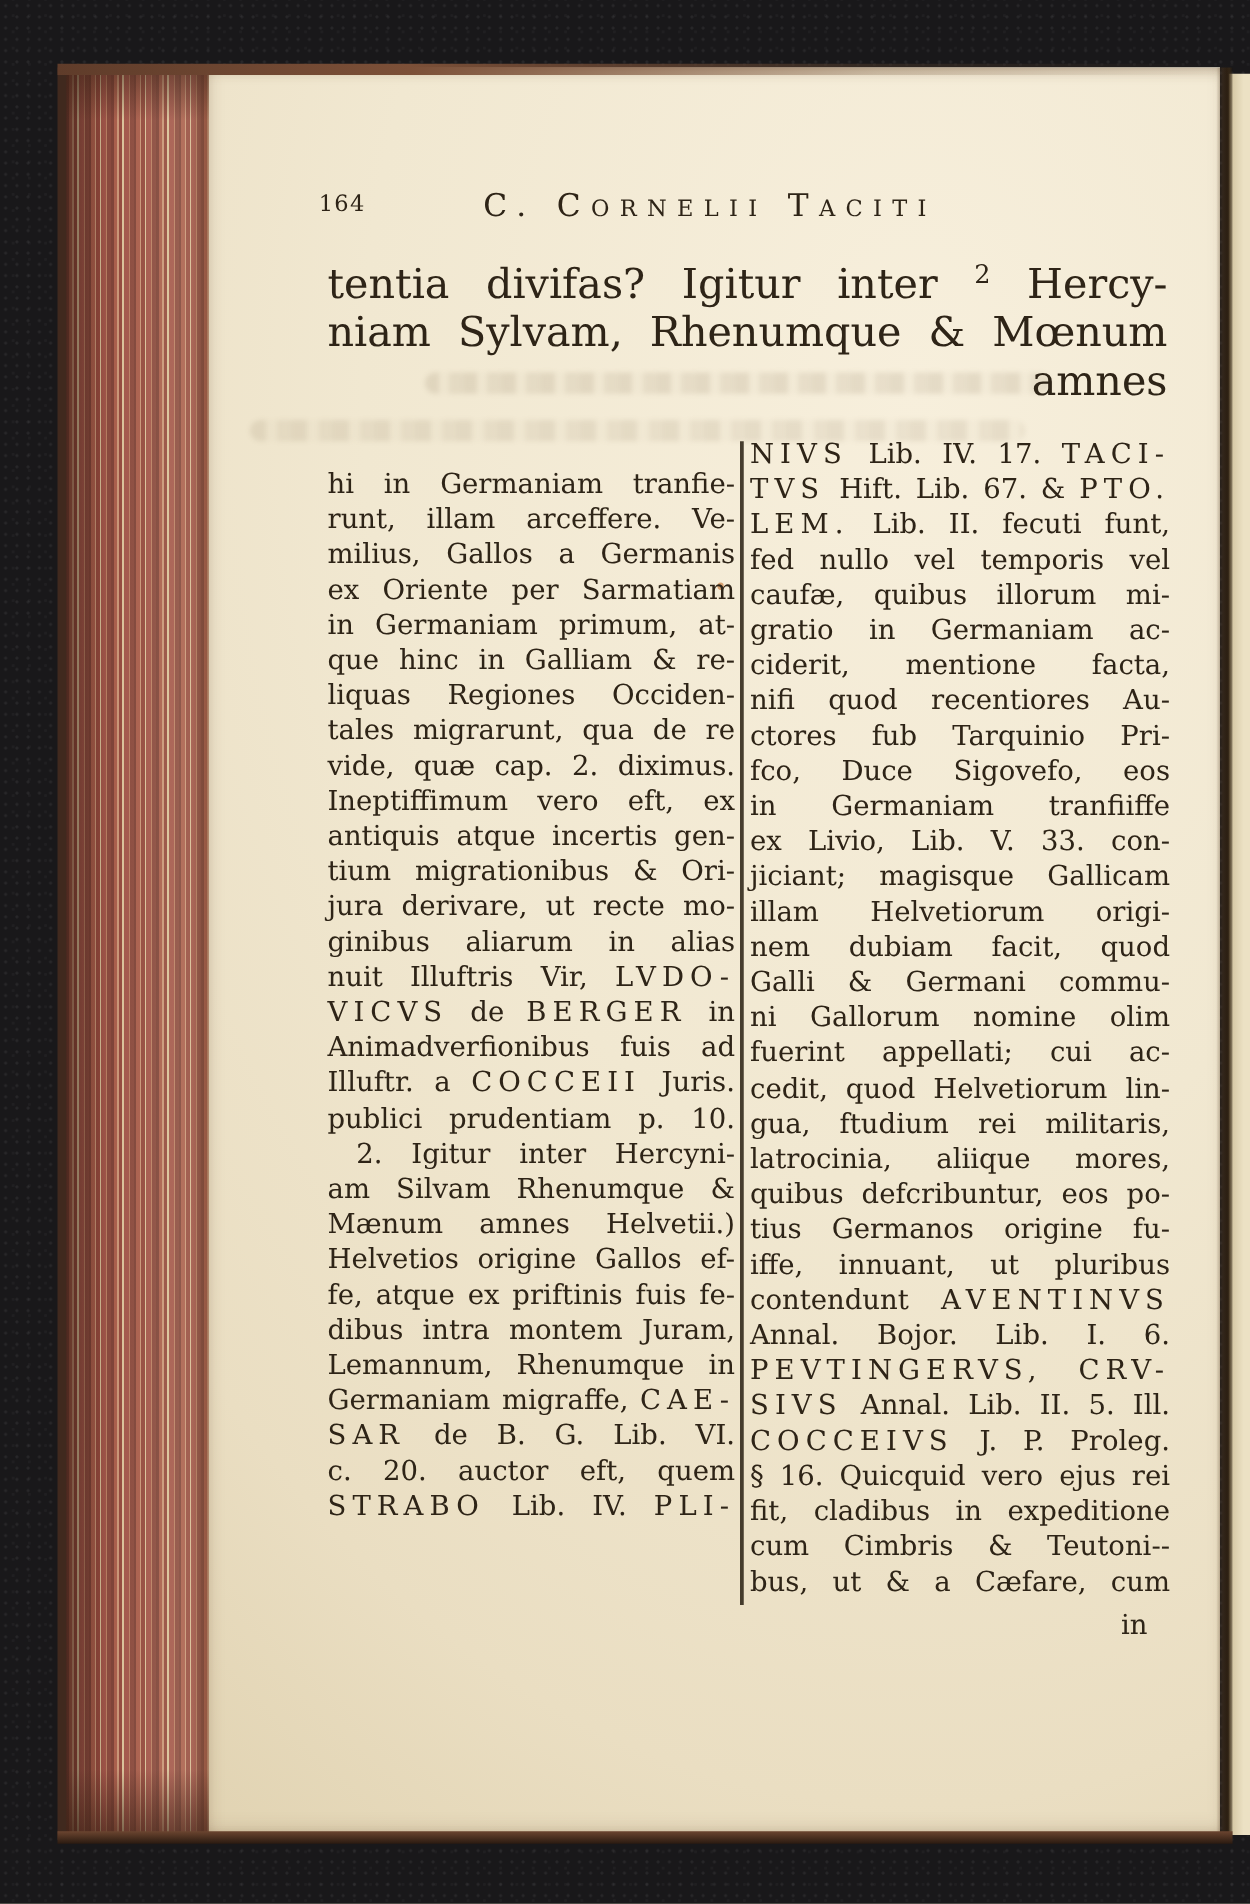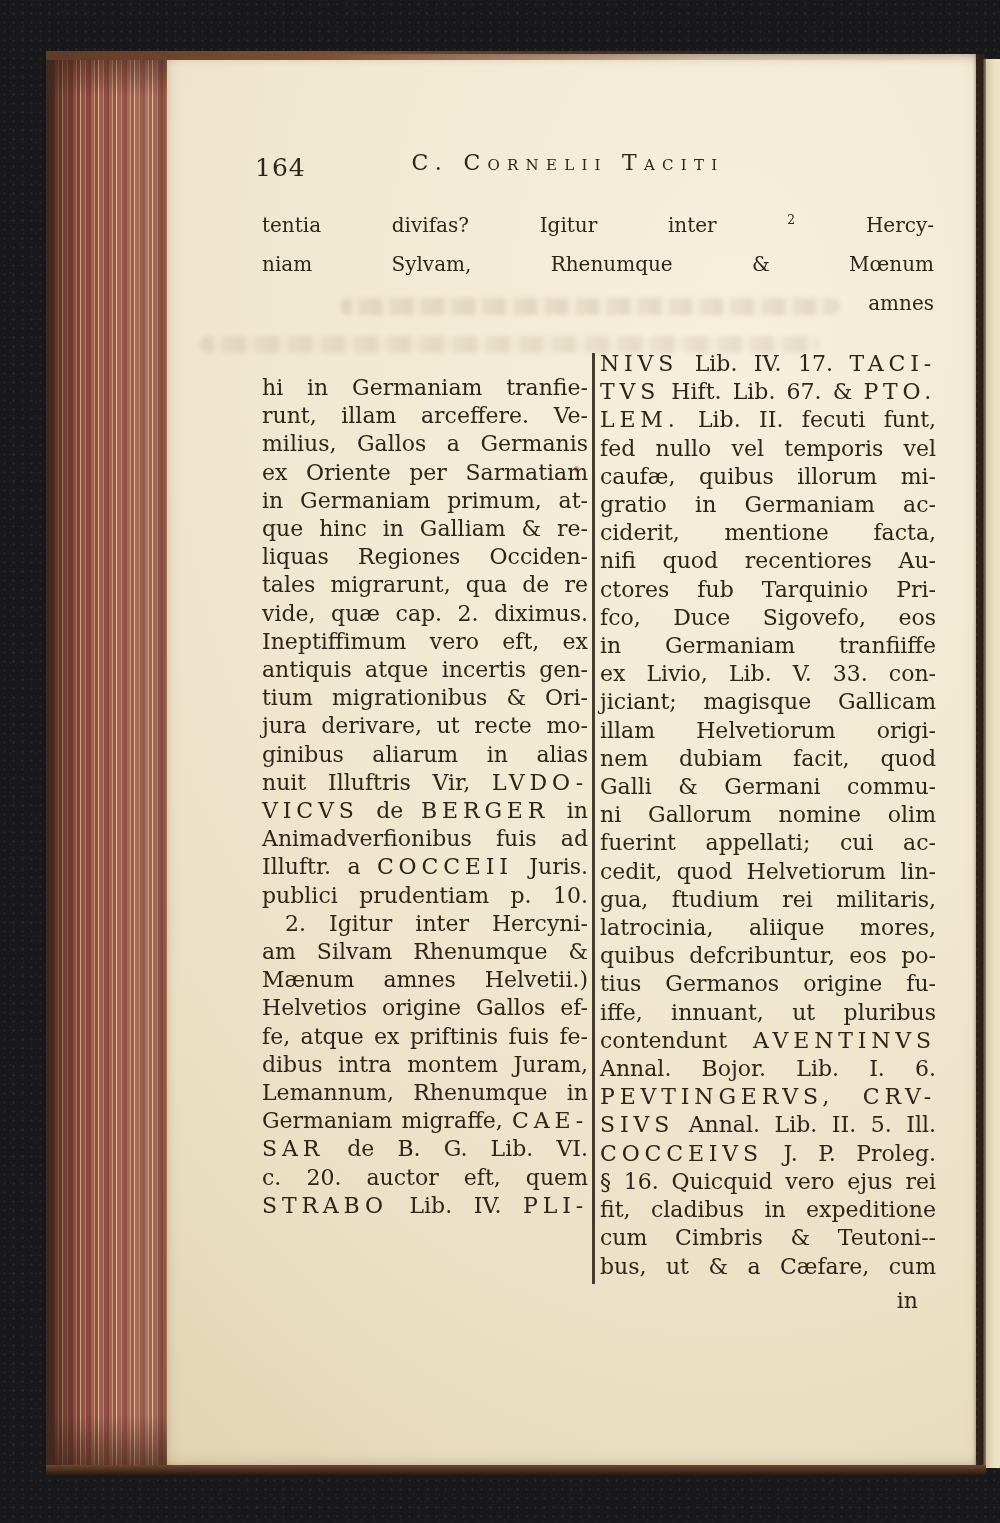--- a/index.html
+++ b/index.html
@@ -61,24 +61,24 @@
     position:absolute;z-index:3;right:0;top:5px;width:17px;height:calc(100% - 9px);
     background:linear-gradient(90deg,#cfc19c,#ece1c4 70%);
   }
   .gutter{
     position:absolute;z-index:4;right:14px;top:0;width:13px;height:100%;
     background:linear-gradient(90deg,rgba(80,55,30,0),rgba(80,55,30,.45) 40%,#2c1f12 66%,rgba(55,40,22,.85) 80%,rgba(30,20,10,.35));
   }
 
   
   .header-row{position:absolute;left:0;right:0;top:96px;height:36px;text-align:center;}
-  .page-num{position:absolute;left:95px;top:3px;font-size:25px;letter-spacing:1px;}
-  .running-title{font-variant:small-caps;letter-spacing:.33em;font-size:22px;}
-
-  .main-text{position:absolute;left:102px;right:42px;top:146px;font-size:20px;line-height:39px;}
+  .page-num{position:absolute;left:95px;top:3px;font-size:18px;letter-spacing:1px;}
+  .running-title{font-variant:small-caps;letter-spacing:.33em;font-size:25px;}
+
+  .main-text{position:absolute;left:102px;right:42px;top:146px;font-size:33px;line-height:39px;}
   .main-text .tline{text-align:justify;text-align-last:justify;}
   .main-text .tline.right{text-align:left;text-align-last:right;}
 
   .commentary{position:absolute;left:102px;right:40px;top:296px;height:940px;}
   .col-left{position:absolute;left:0;top:0;width:326px;margin-top:24px;}
   .col-right{position:absolute;right:0;top:0;width:336px;}
   .divider{position:absolute;left:330px;top:3px;width:3px;height:931px;background:#2e2417;opacity:.88;}
 
   .commentary .tline{font-size:22px;line-height:28.2px;text-align:justify;text-align-last:justify;}
 

